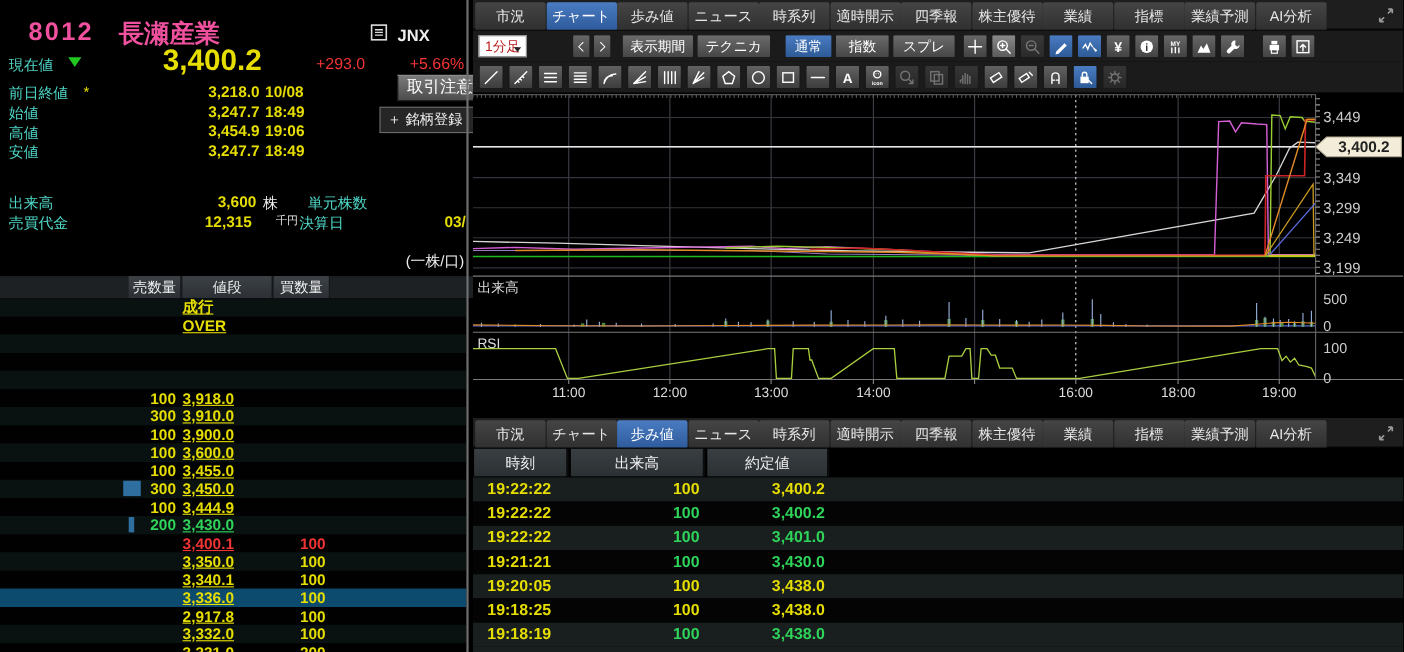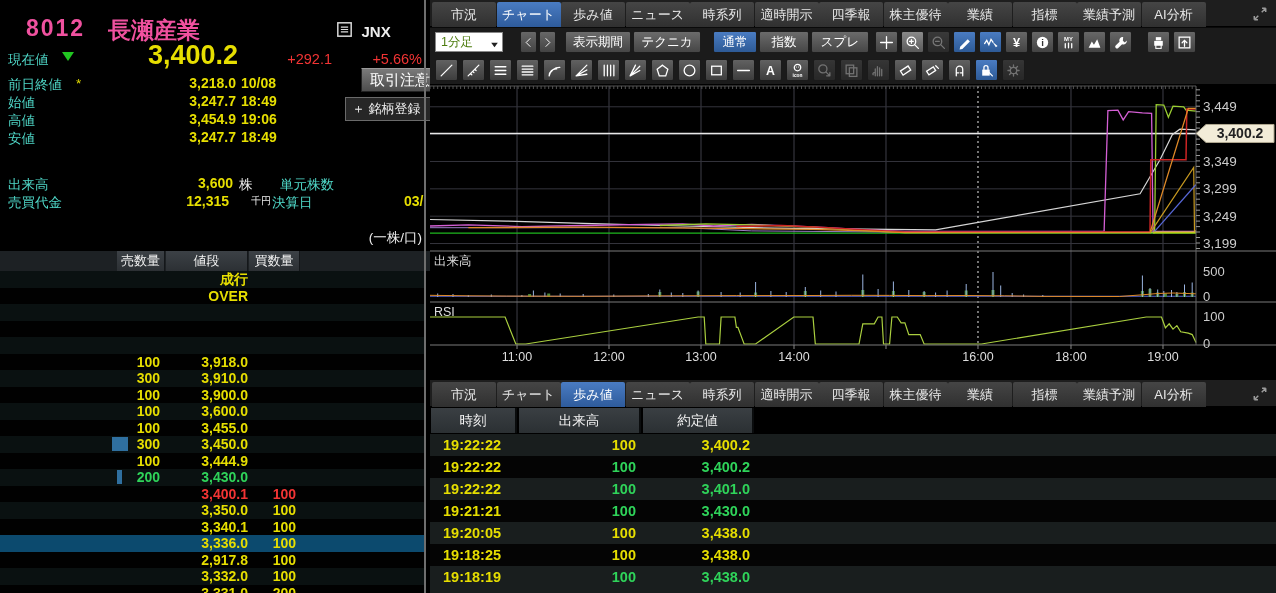--- a/index.html
+++ b/index.html
@@ -31,21 +31,21 @@
   .btn-gray{position:absolute;left:361px;width:100px;height:24px;background:linear-gradient(#7a7a7a,#4d4d4d);
             border:1px solid #222;border-top:1px solid #999;color:#fff;font-size:15px;line-height:22px;padding-left:8px;}
   .btn-dark{position:absolute;left:345px;width:100px;height:24px;background:#262626;border:1px solid #6a6a6a;
             color:#eee;font-size:13px;line-height:22px;padding-left:6px;}
   
   #ob-header{position:absolute;left:0;top:251px;width:430px;height:20px;background:#1d2124;}
   .ob-hcell{position:absolute;top:0;height:20px;background:linear-gradient(#3c4146,#2c3034);color:#f2f2f2;
             font-size:13px;text-align:center;line-height:20px;border-right:1px solid #14171a;}
   .ob-row{position:absolute;left:0;width:424px;height:16.5px;font-size:14px;font-weight:bold;line-height:16.5px;}
   .ob-sell{position:absolute;left:0;width:160px;text-align:right;}
-  .ob-price{position:absolute;left:166px;width:82px;text-align:right;}
+  .ob-price{position:absolute;left:166px;width:82px;text-align:left;text-decoration:underline;}
   .ob-buy{position:absolute;left:230px;width:66px;text-align:right;}
   .ob-marker{position:absolute;background:#2f6f9f;}
   #left-divider{position:absolute;left:424px;top:0;width:2px;height:593px;background:#6e6e6e;}
   
   #right-panel{position:absolute;left:430px;top:0;width:846px;height:593px;background:#0a0a0a;}
   .tabbar{position:absolute;left:0;width:846px;height:27px;background:#1e1e1e;border-bottom:1px solid #000;}
   .tab{position:absolute;top:2px;height:25px;width:64px;background:linear-gradient(#454545,#303030);
        color:#e8e8e8;font-size:13px;text-align:center;line-height:25px;border-radius:2px 2px 0 0;}
   .tab.active{background:linear-gradient(#4a7cc2,#2e5b9c);color:#fff;}
   .expand-btn{position:absolute;right:8px;top:6px;width:16px;height:16px;opacity:.8;}
@@ -56,21 +56,21 @@
   .tbtn.active{background:linear-gradient(#4a7cc2,#2d5a96);}
   .ibtn{position:absolute;top:3px;width:23px;height:22px;background:linear-gradient(#676767,#434343);
         border:1px solid #1c1c1c;border-radius:2px;display:flex;align-items:center;justify-content:center;}
   .ibtn.active{background:linear-gradient(#4a7cc2,#2d5a96);}
   .ibtn.lit{background:linear-gradient(#8a8a8a,#5a5a5a);}
   .ibtn.disabled{opacity:.4;}
   .dtool{position:absolute;top:3px;width:23px;height:22px;background:linear-gradient(#616161,#3d3d3d);
          border:1px solid #1a1a1a;border-radius:2px;display:flex;align-items:center;justify-content:center;}
   .dtool.active{background:linear-gradient(#4a7cc2,#2d5a96);}
   .dtool.disabled{opacity:.38;}
-  #period-select{position:absolute;left:5px;top:4px;width:68px;height:20px;background:#fff;color:#4d7c0f;
+  #period-select{position:absolute;left:5px;top:4px;width:44px;height:20px;background:#fff;color:#b91c1c;
                  font-size:12.5px;line-height:18px;padding-left:5px;border:1px solid #888;}
   #period-caret{position:absolute;right:2px;top:4px;width:11px;height:11px;}
   
   #tick-table{position:absolute;left:0;top:407px;width:846px;height:186px;background:#000;}
   .tick-hcell{position:absolute;top:1px;height:25px;background:linear-gradient(#3a3f43,#2b3033);color:#f2f2f2;
               font-size:13.5px;text-align:center;line-height:25px;border-right:2px solid #0a0c0d;}
   .tick-row{position:absolute;left:0;width:846px;height:22px;font-size:14.5px;font-weight:bold;line-height:22px;}
   .tick-time{position:absolute;left:13px;}
   .tick-vol{position:absolute;left:80px;width:126px;text-align:right;}
   .tick-price{position:absolute;left:190px;width:130px;text-align:right;}
@@ -89,21 +89,21 @@
         <svg width="17" height="17" viewBox="0 0 14 14">
             <rect x="1.5" y="1.5" width="11" height="11" fill="none" stroke="#ddd" stroke-width="1.2"></rect>
             <path d="M4 5h6M4 7h6M4 9h6" stroke="#ddd" stroke-width="1"></path>
           </svg>
       </span>
       <span class="white bold" style="font-size:15px;vertical-align:middle;margin-left:4px;">JNX</span>
     </div>
     <div class="abs cyan" id="cur-label">現在値</div>
     <div class="abs" id="cur-arrow"></div>
     <div class="abs yellow rt" id="cur-value">3,400.2</div>
-    <div class="abs red rt" id="cur-change">+292.1</div>
+    <div class="abs red rt" id="cur-change">+293.0</div>
     <div class="abs red rt" id="cur-pct">+5.66%</div>
 
     <div id="quote-stats">
         <div class="abs cyan qrow-label" style="top:76px">前日終値</div>
         <div class="abs yellow qrow-note" style="top:76px">*</div>
         <div class="abs yellow rt qrow-value" style="top:75px">3,218.0</div>
         <div class="abs yellow qrow-extra" style="top:75px">10/08</div>
         <div class="abs cyan qrow-label" style="top:94px">始値</div>
         <div class="abs yellow rt qrow-value" style="top:93px">3,247.7</div>
         <div class="abs yellow qrow-extra" style="top:93px">18:49</div>

